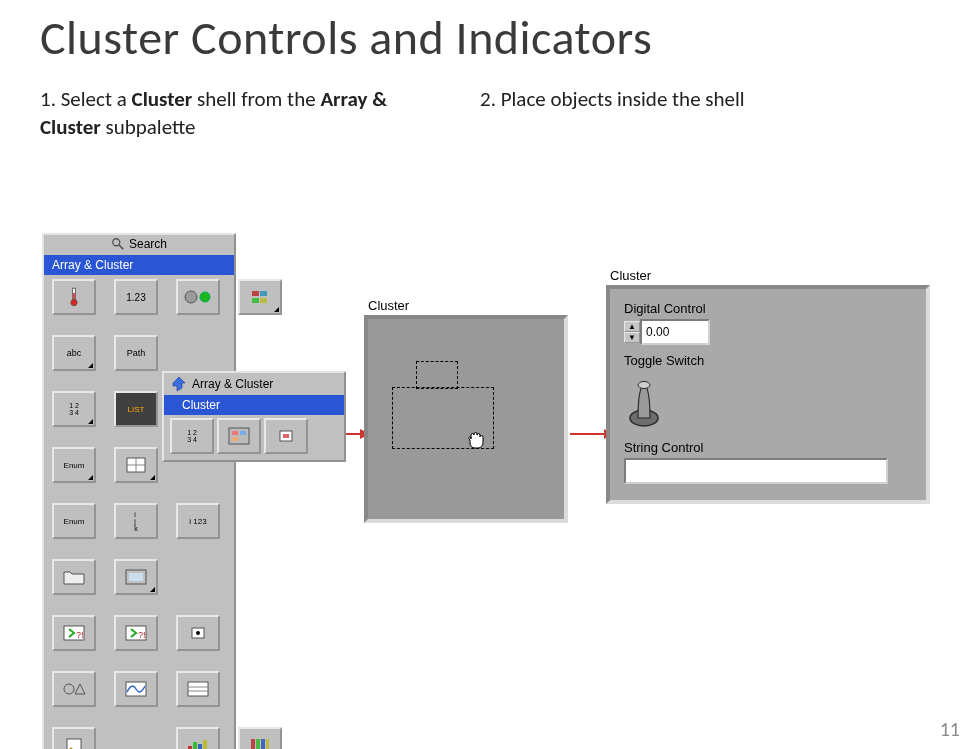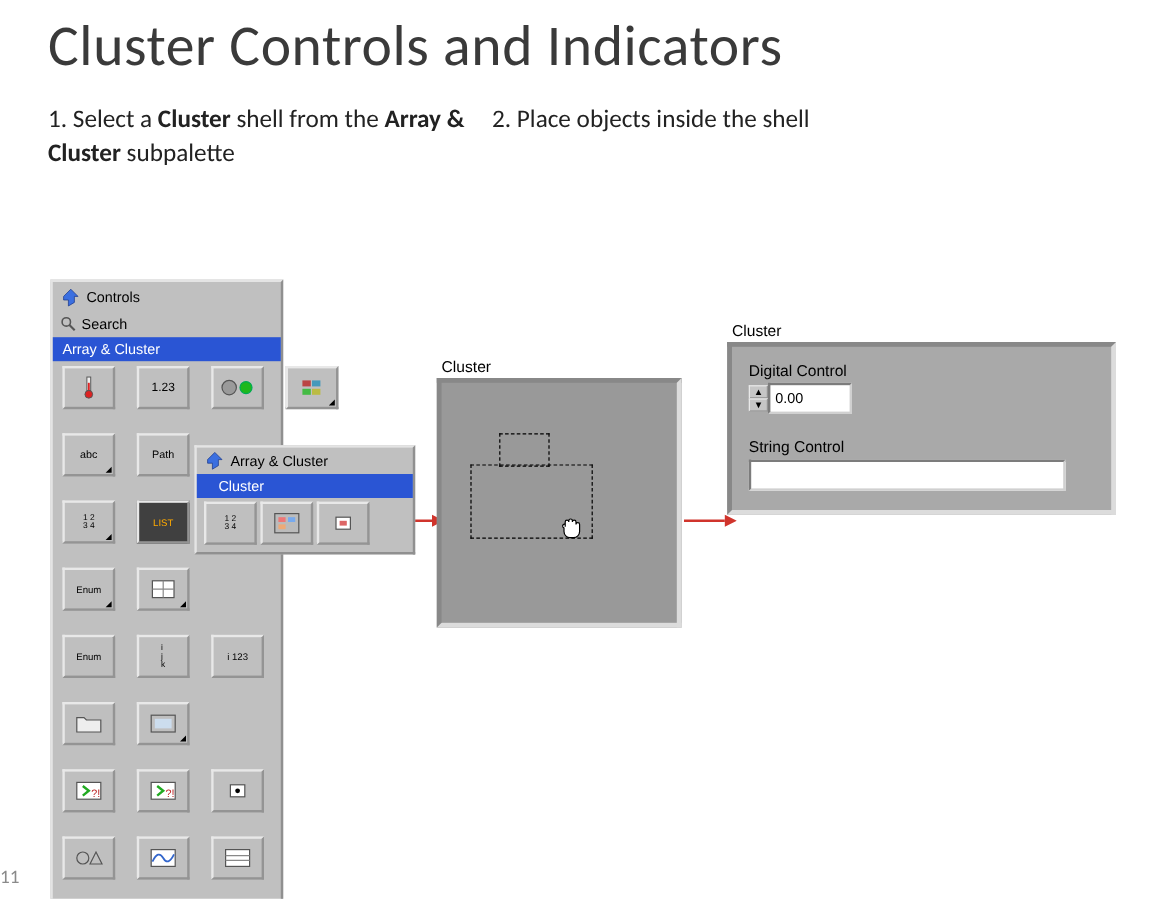--- a/index.html
+++ b/index.html
@@ -21,20 +21,21 @@
   .title {
     font-size: 48px;
     font-weight: 300;
     color: #3a3a3a;
     margin-top: 8px;
     margin-bottom: 18px;
     letter-spacing: 0.5px;
   }
   .steps {
     display: flex;
+    gap: 70px;
     font-size: 21px;
     color: #222;
     line-height: 1.35;
   }
   .step-left { width: 370px; }
   .step-right { width: 400px; }
   .step-num { display:inline; }
   .step-text { display:inline; }
   .bold { font-weight: 600; }
 
@@ -63,20 +64,21 @@
     width: 16px; height: 16px;
     color: #1a4fb0;
     display:flex; align-items:center; justify-content:center;
     font-size:14px;
   }
   .palette-hdr-label { font-size: 12px; color: #000; }
   .search-row {
     display: flex; align-items: center;
     padding: 2px 6px 4px 6px;
     gap: 4px;
+    justify-content: center;
   }
   .search-row svg { width:14px; height:14px; }
   .search-label { font-size: 12px; color:#000; }
   .cat-band {
     background: #2a55d4;
     color: #fff;
     font-size: 12px;
     padding: 3px 8px;
   }
   .palette-grid {
@@ -233,22 +235,22 @@
     position:absolute;
     height:2px;
     background:transparent;
   }
   .flow-arrow svg { display:block; }
 
   .page-num {
     position:absolute;
     bottom: 16px;
     left: 0; right:0;
-    text-align:left;
-    font-size: 16px;
+    text-align:right;
+    font-size: 20px;
     color:#8a8a8a;
     font-family: Calibri, Arial, sans-serif;
   }
 </style>
 </head>
 <body>
 
 <div class="slide">
 
   <div class="title">Cluster Controls and Indicators</div>
@@ -261,28 +263,20 @@
       </span>
     </div>
     <div class="step-right">
       <span class="step-num">2.</span>
       <span class="step-text">Place objects inside the shell</span>
     </div>
   </div>
 
   <div class="palette">
     <div class="palette-main">
-      <div class="palette-hdr">
-        <span class="thumbtack">
-          <svg viewBox="0 0 16 16">
-              <path d="M3 7 L9 1 L15 7 L12 7 L12 12 L7 15 L7 10 L3 10 Z" fill="#3b6fe0" stroke="#17378a" stroke-width="0.6"></path>
-            </svg>
-        </span>
-        <span class="palette-hdr-label">Controls</span>
-      </div>
       <div class="search-row">
         <svg viewBox="0 0 16 16">
             <circle cx="6" cy="6" r="4" fill="none" stroke="#555" stroke-width="1.5"></circle>
             <line x1="9" y1="9" x2="14" y2="14" stroke="#555" stroke-width="2"></line>
           </svg>
         <span class="search-label">Search</span>
       </div>
       <div class="cat-band">Array &amp; Cluster</div>
 
       <div class="palette-grid">
@@ -514,20 +508,30 @@
       <div class="ctrl-label">Digital Control</div>
       <div class="digital-wrap">
         <div class="spinner">
           <div class="arrow">▲</div>
           <div class="arrow">▼</div>
         </div>
         <input class="digital-field" value="0.00" style="">
       </div>
 
       <div class="toggle-row">
+        <div class="toggle-col">
+          <div class="ctrl-label">Toggle Switch</div>
+          <div class="toggle-switch">
+            <svg viewBox="0 0 40 52" width="40" height="52">
+              <ellipse cx="20" cy="42" rx="14" ry="8" fill="#6d6d6d" stroke="#2b2b2b" stroke-width="1.5"></ellipse>
+              <path d="M14 42 Q14 12 20 8 Q26 12 26 42 Z" fill="#9a9a9a" stroke="#2b2b2b" stroke-width="1.2"></path>
+              <ellipse cx="20" cy="9" rx="6" ry="3.5" fill="#cfcfcf" stroke="#2b2b2b"></ellipse>
+            </svg>
+          </div>
+        </div>
       </div>
 
       <div class="ctrl-label">String Control</div>
       <input class="string-field" value="" style="">
 
     </div>
   </div>
 
   <div class="page-num">11</div>
 

